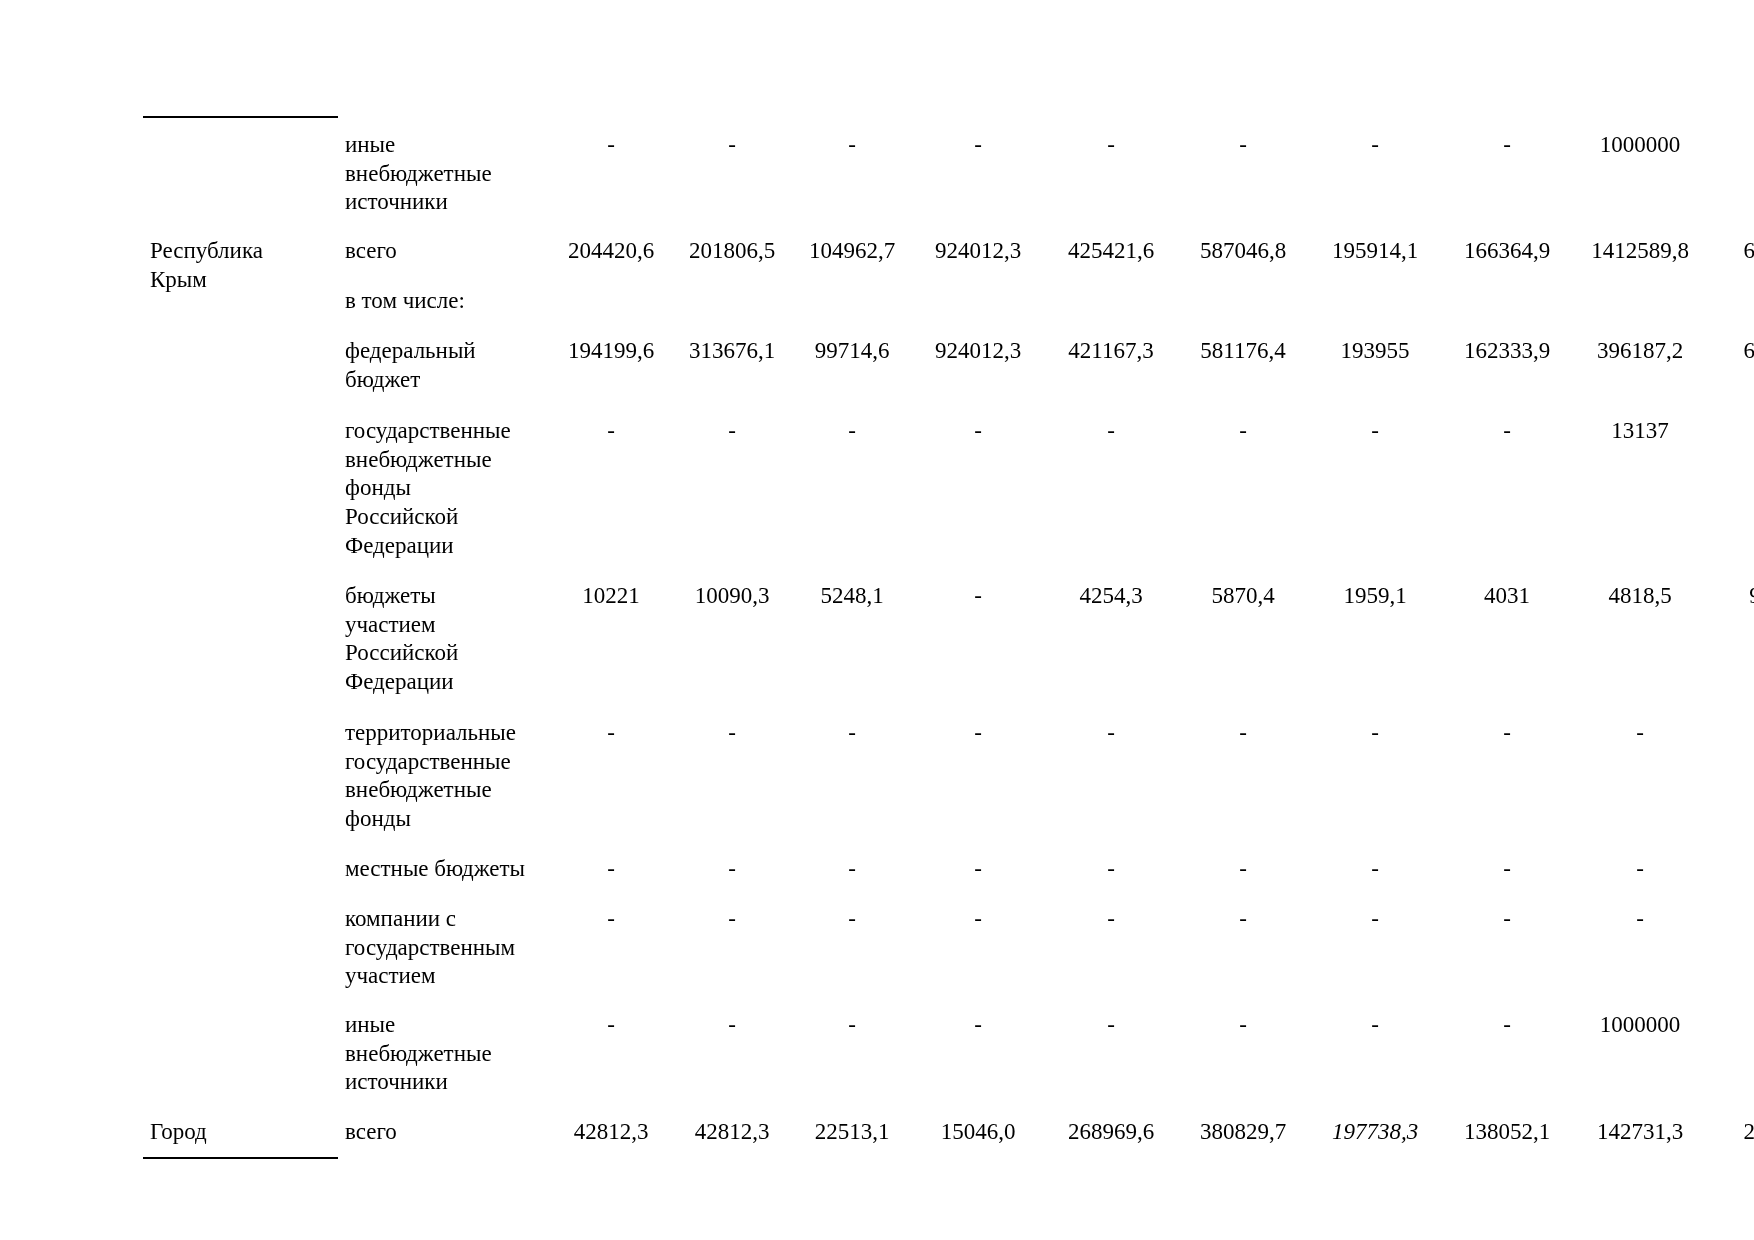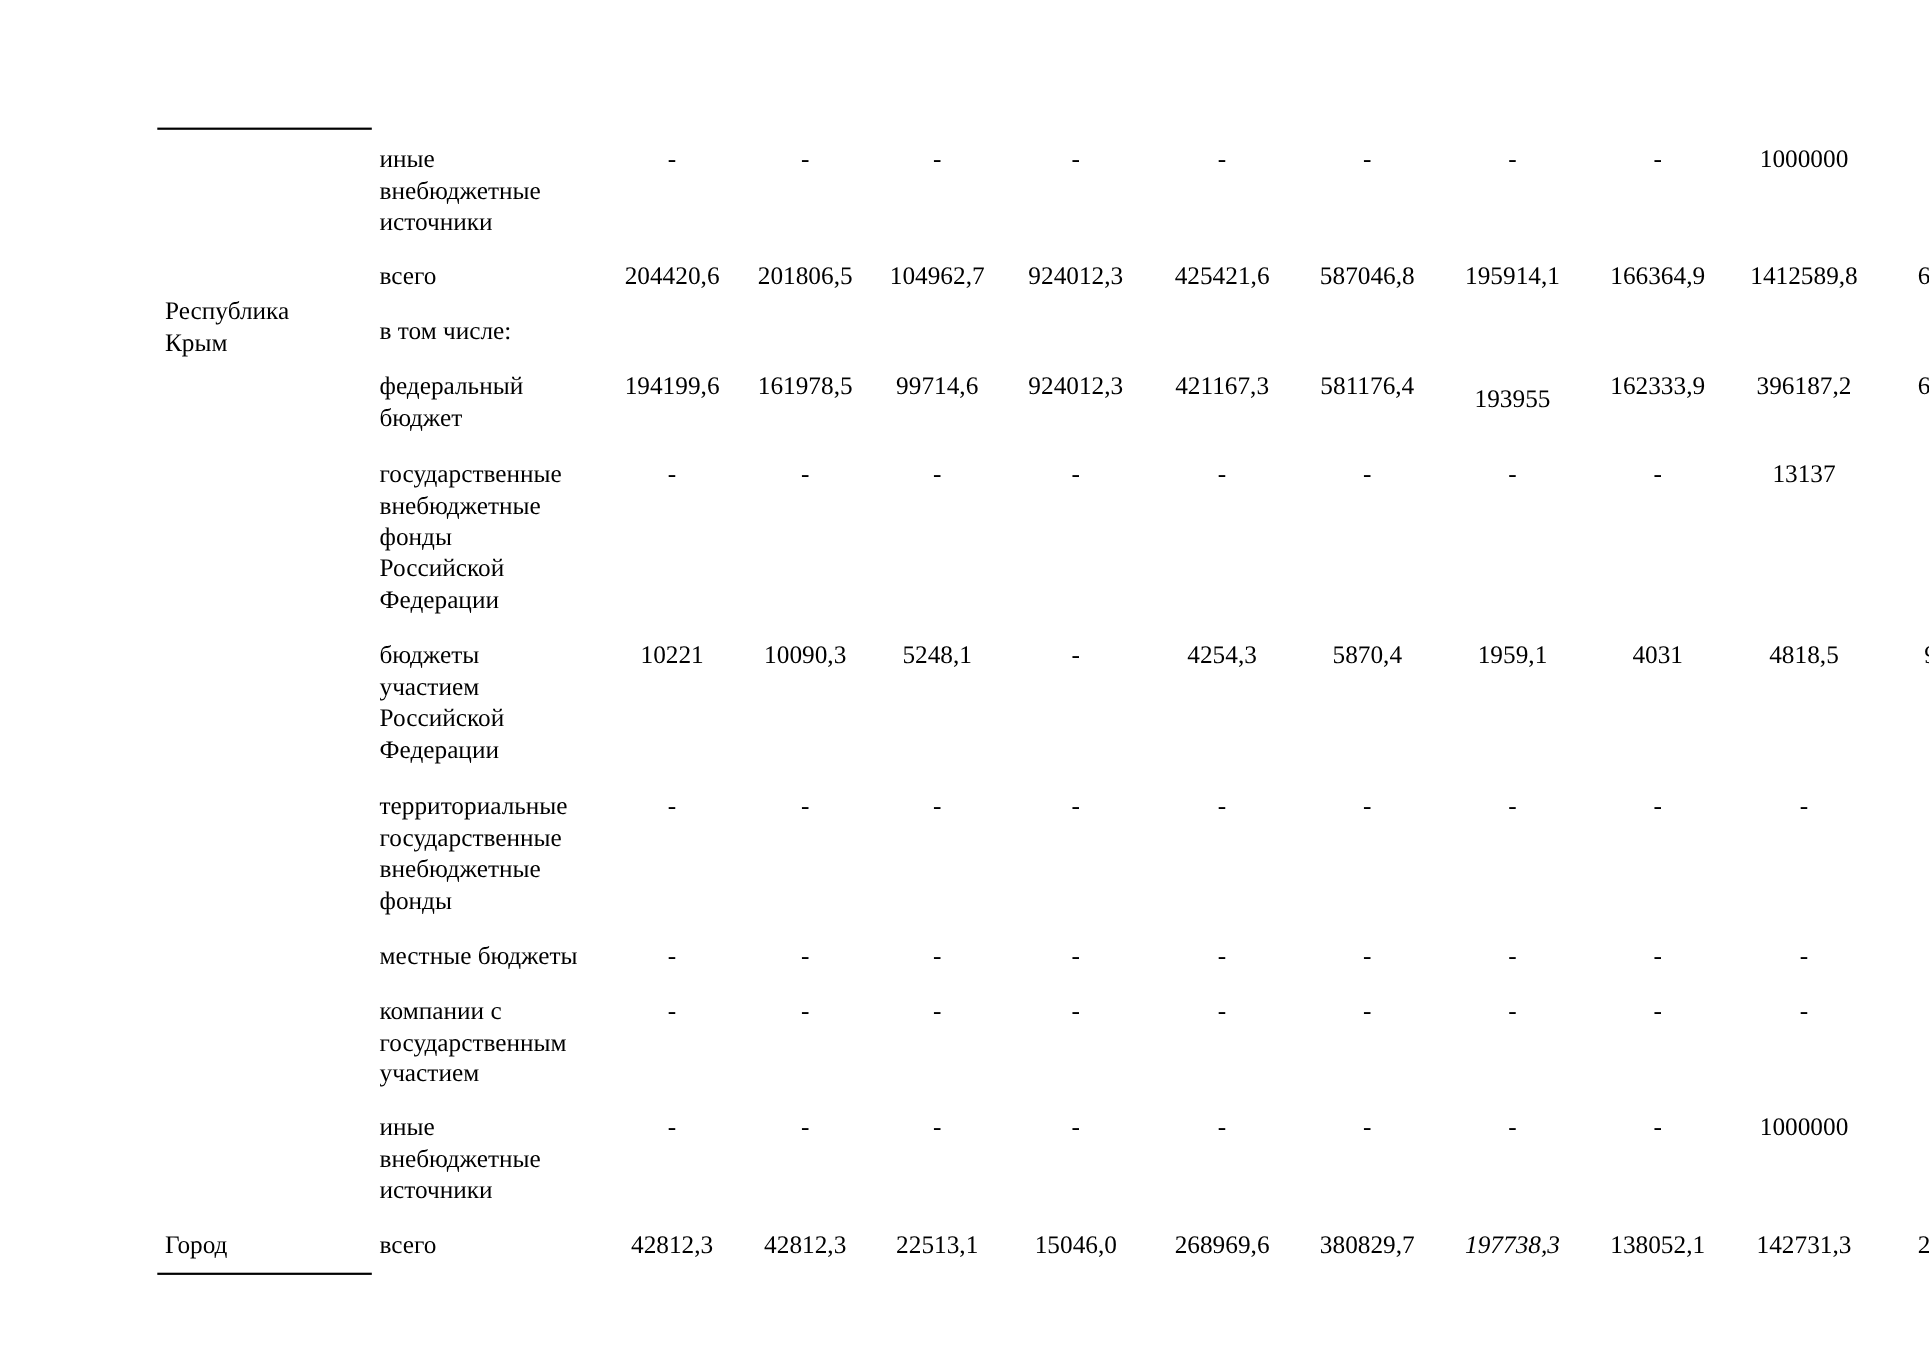--- a/index.html
+++ b/index.html
@@ -66,21 +66,21 @@
       <div class="cell" style="left: 787px;">-</div>
       <div class="cell" style="left: 913px;">-</div>
       <div class="cell" style="left: 1046px;">-</div>
       <div class="cell" style="left: 1178px;">-</div>
       <div class="cell" style="left: 1310px;">-</div>
       <div class="cell" style="left: 1442px;">-</div>
       <div class="cell" style="left: 1575px;">1000000</div>
       <div class="cell" style="left: 1690px;"></div>
     </div>
     <div class="row" style="top: 237px;">
-      <div class="region" style="white-space: pre-line; margin-top: 32px;">Республика
+      <div class="region" style="white-space: pre-line;">Республика
 Крым</div>
       <div class="label">всего</div>
       <div class="cell" style="left: 546px;">204420,6</div>
       <div class="cell" style="left: 667px;">201806,5</div>
       <div class="cell" style="left: 787px;">104962,7</div>
       <div class="cell" style="left: 913px;">924012,3</div>
       <div class="cell" style="left: 1046px;">425421,6</div>
       <div class="cell" style="left: 1178px;">587046,8</div>
       <div class="cell" style="left: 1310px;">195914,1</div>
       <div class="cell" style="left: 1442px;">166364,9</div>
@@ -99,26 +99,26 @@
       <div class="cell" style="left: 1310px;"></div>
       <div class="cell" style="left: 1442px;"></div>
       <div class="cell" style="left: 1575px;"></div>
       <div class="cell" style="left: 1690px;"></div>
     </div>
     <div class="row" style="top: 337px;">
       <div class="region" style="white-space: pre-line;"></div>
       <div class="label">федеральный
 бюджет</div>
       <div class="cell" style="left: 546px;">194199,6</div>
-      <div class="cell" style="left: 667px;">161978,5</div>
+      <div class="cell" style="left: 667px;">313676,1</div>
       <div class="cell" style="left: 787px;">99714,6</div>
       <div class="cell" style="left: 913px;">924012,3</div>
       <div class="cell" style="left: 1046px;">421167,3</div>
       <div class="cell" style="left: 1178px;">581176,4</div>
-      <div class="cell" style="left: 1310px; margin-top: 12px;">193955</div>
+      <div class="cell" style="left: 1310px;">193955</div>
       <div class="cell" style="left: 1442px;">162333,9</div>
       <div class="cell" style="left: 1575px;">396187,2</div>
       <div class="cell" style="left: 1690px;">62</div>
     </div>
     <div class="row" style="top: 417px;">
       <div class="region" style="white-space: pre-line;"></div>
       <div class="label">государственные
 внебюджетные
 фонды
 Российской

